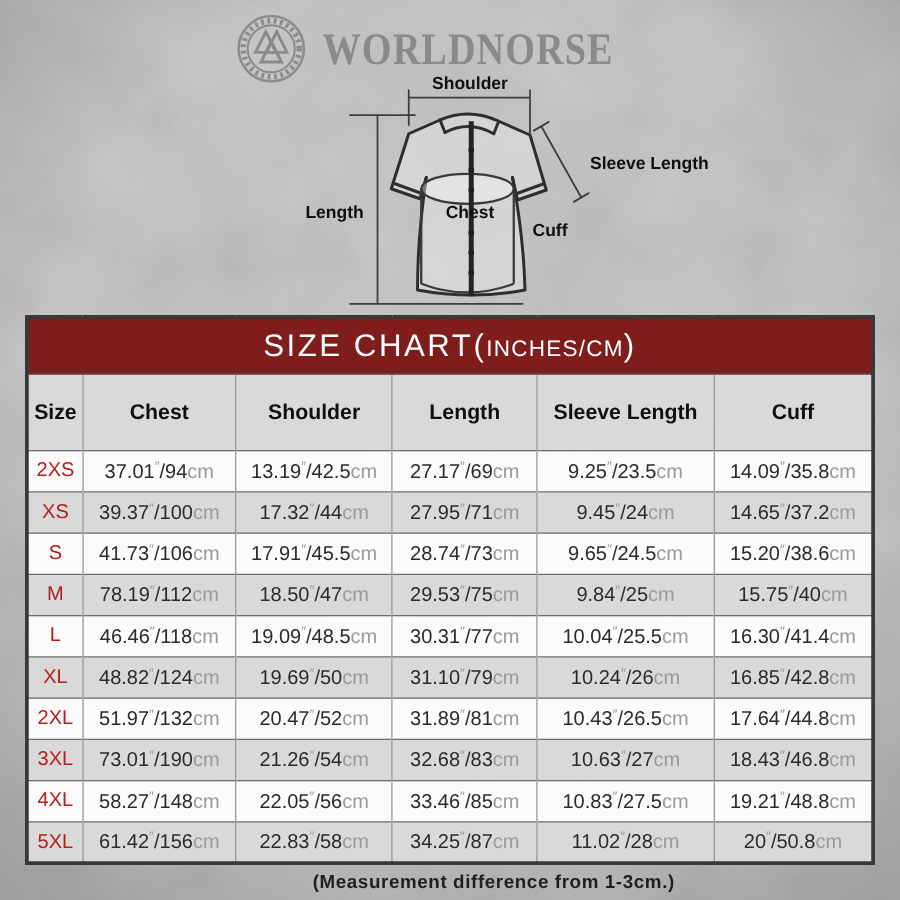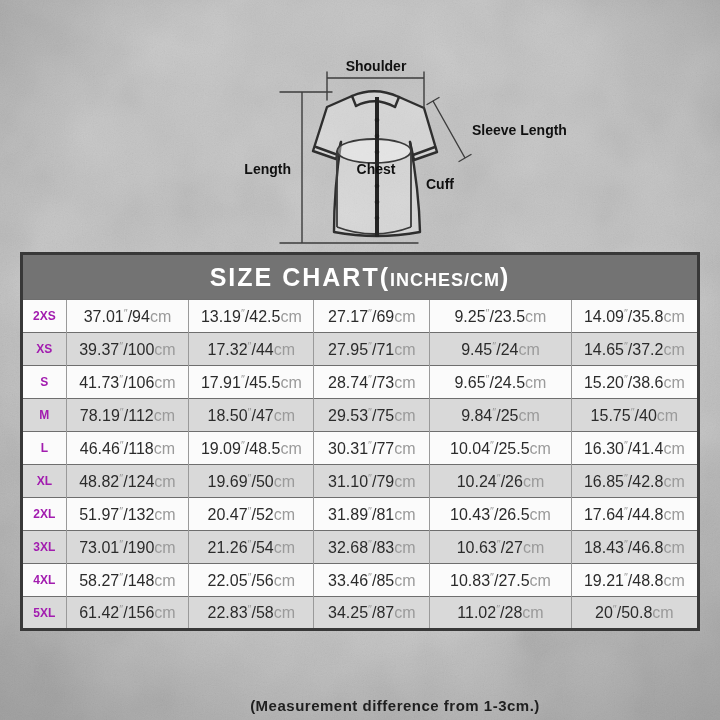--- a/index.html
+++ b/index.html
@@ -20,28 +20,28 @@
                 font-size:14px;fill:#101010;}
   .shirt-line{fill:none;stroke:#2e2e2e;stroke-width:2.4;stroke-linejoin:round;stroke-linecap:round;}
   .shirt-fill{fill:rgba(252,252,252,.32);stroke:none;}
   .dim{fill:none;stroke:#3d3d3d;stroke-width:1.4;stroke-linecap:round;}
 
   
   .sheet{position:absolute;left:20px;top:252px;width:680px;z-index:2;
          border-collapse:collapse;border:3px solid #383838;table-layout:fixed;}
   .sheet th,.sheet td{border-left:1px solid #9a9a9a;border-top:1px solid #6e6e6e;
                       text-align:center;vertical-align:middle;padding:0;}
-  .title-row th{background:#737373;color:#ffffff;height:44px;border:none;
-                font-weight:bold;font-size:25px;letter-spacing:2px;}
+  .title-row th{background:#7f1d1d;color:#ffffff;height:44px;border:none;
+                font-weight:normal;font-size:25px;letter-spacing:2px;}
   .title-units{font-size:18px;letter-spacing:1px;}
   .head-row th{background:#d9d9d9;height:60px;font-size:17px;font-weight:bold;color:#101010;}
   .sheet tbody tr{height:33px;font-size:16px;color:#2b2b2b;}
   .sheet tbody tr:nth-child(odd){background:#fbfbfb;}
   .sheet tbody tr:nth-child(even){background:#d9d9d9;}
-  .sheet tbody th{font-weight:bold;font-size:12px;color:#a21caf;}
+  .sheet tbody th{font-weight:normal;font-size:16px;color:#b91c1c;}
   .in-mark{color:#9a9a9a;font-size:11px;vertical-align:5px;}
   .unit-cm{color:#9a9a9a;margin-top:28px;}
 
   .footnote{position:absolute;left:0;top:697px;width:720px;text-align:center;z-index:2;
             font-weight:bold;font-size:15px;color:#1f1f1f;letter-spacing:.5px;margin-left:35px;}
 </style>
 </head>
 <body>
 
 <div class="page">
@@ -60,20 +60,35 @@
         <stop offset="60%" stop-color="#000000" stop-opacity="0"></stop>
         <stop offset="100%" stop-color="#000000" stop-opacity="0.18"></stop>
       </radialGradient>
     </defs>
     <rect width="720" height="720" fill="#c3c3c3"></rect>
     <rect width="720" height="720" filter="url(#blotch)" opacity="0.30"></rect>
     <rect width="720" height="720" filter="url(#grain)" opacity="0.14"></rect>
     <rect width="720" height="720" fill="url(#vig)"></rect>
   </svg>
 
+  <header class="brand">
+    <svg width="58" height="58" viewBox="-30 -30 60 60" aria-hidden="true">
+      <g fill="none" stroke="#8a8a8a">
+        <circle r="27" stroke-width="2"></circle>
+        <circle r="19.5" stroke-width="1.6"></circle>
+        <circle r="23.2" stroke-width="4.6" stroke-dasharray="2.2 3.1"></circle>
+        <g stroke-width="2.4" stroke-linejoin="miter">
+          <path d="M -4.5 -14 L -13 3 L 4 3 Z"></path>
+          <path d="M 4.5 -14 L -4 3 L 13 3 Z"></path>
+          <path d="M 0 -6 L -8.5 11 L 8.5 11 Z"></path>
+        </g>
+      </g>
+    </svg>
+    <span class="brand-name">WORLDNORSE</span>
+  </header>
 
   <div class="diagram">
     <svg width="720" height="252" viewBox="0 0 720 252">
 
       <g>
         <path class="shirt-fill" d="M327,107 L313,151 L336,159 L341,142 Z"></path>
         <path class="shirt-fill" d="M424,108 L437,152 L414,160 L410,142 Z"></path>
         <path class="shirt-fill" d="M352,96 Q375,86 399,97 L424,108 L410,142 Q419,190 420,232 Q377,240 334,232 Q334,190 341,142 L327,107 Z"></path>
       </g>
 
@@ -125,20 +140,28 @@
         <col style="width:18.1%">
         <col style="width:18.5%">
       <col style="width:17.1%">
         <col style="width:20.9%">
         <col style="width:18.8%">
     </colgroup>
     <thead>
       <tr class="title-row">
         <th colspan="6"><span>SIZE CHART(</span><span class="title-units">INCHES/CM</span><span>)</span></th>
       </tr>
+      <tr class="head-row">
+        <th>Size</th>
+        <th>Chest</th>
+        <th>Shoulder</th>
+        <th>Length</th>
+        <th>Sleeve Length</th>
+        <th>Cuff</th>
+      </tr>
     </thead>
     <tbody>
         <tr>
           <th>2XS</th>
           <td><span>37.01</span><span class="in-mark">″</span><span>/</span><span>94</span><span class="unit-cm">cm</span></td>
           <td><span>13.19</span><span class="in-mark">″</span><span>/</span><span>42.5</span><span class="unit-cm">cm</span></td>
           <td><span>27.17</span><span class="in-mark">″</span><span>/</span><span>69</span><span class="unit-cm">cm</span></td>
           <td><span>9.25</span><span class="in-mark">″</span><span>/</span><span>23.5</span><span class="unit-cm">cm</span></td>
           <td><span>14.09</span><span class="in-mark">″</span><span>/</span><span>35.8</span><span class="unit-cm">cm</span></td>
         </tr>

